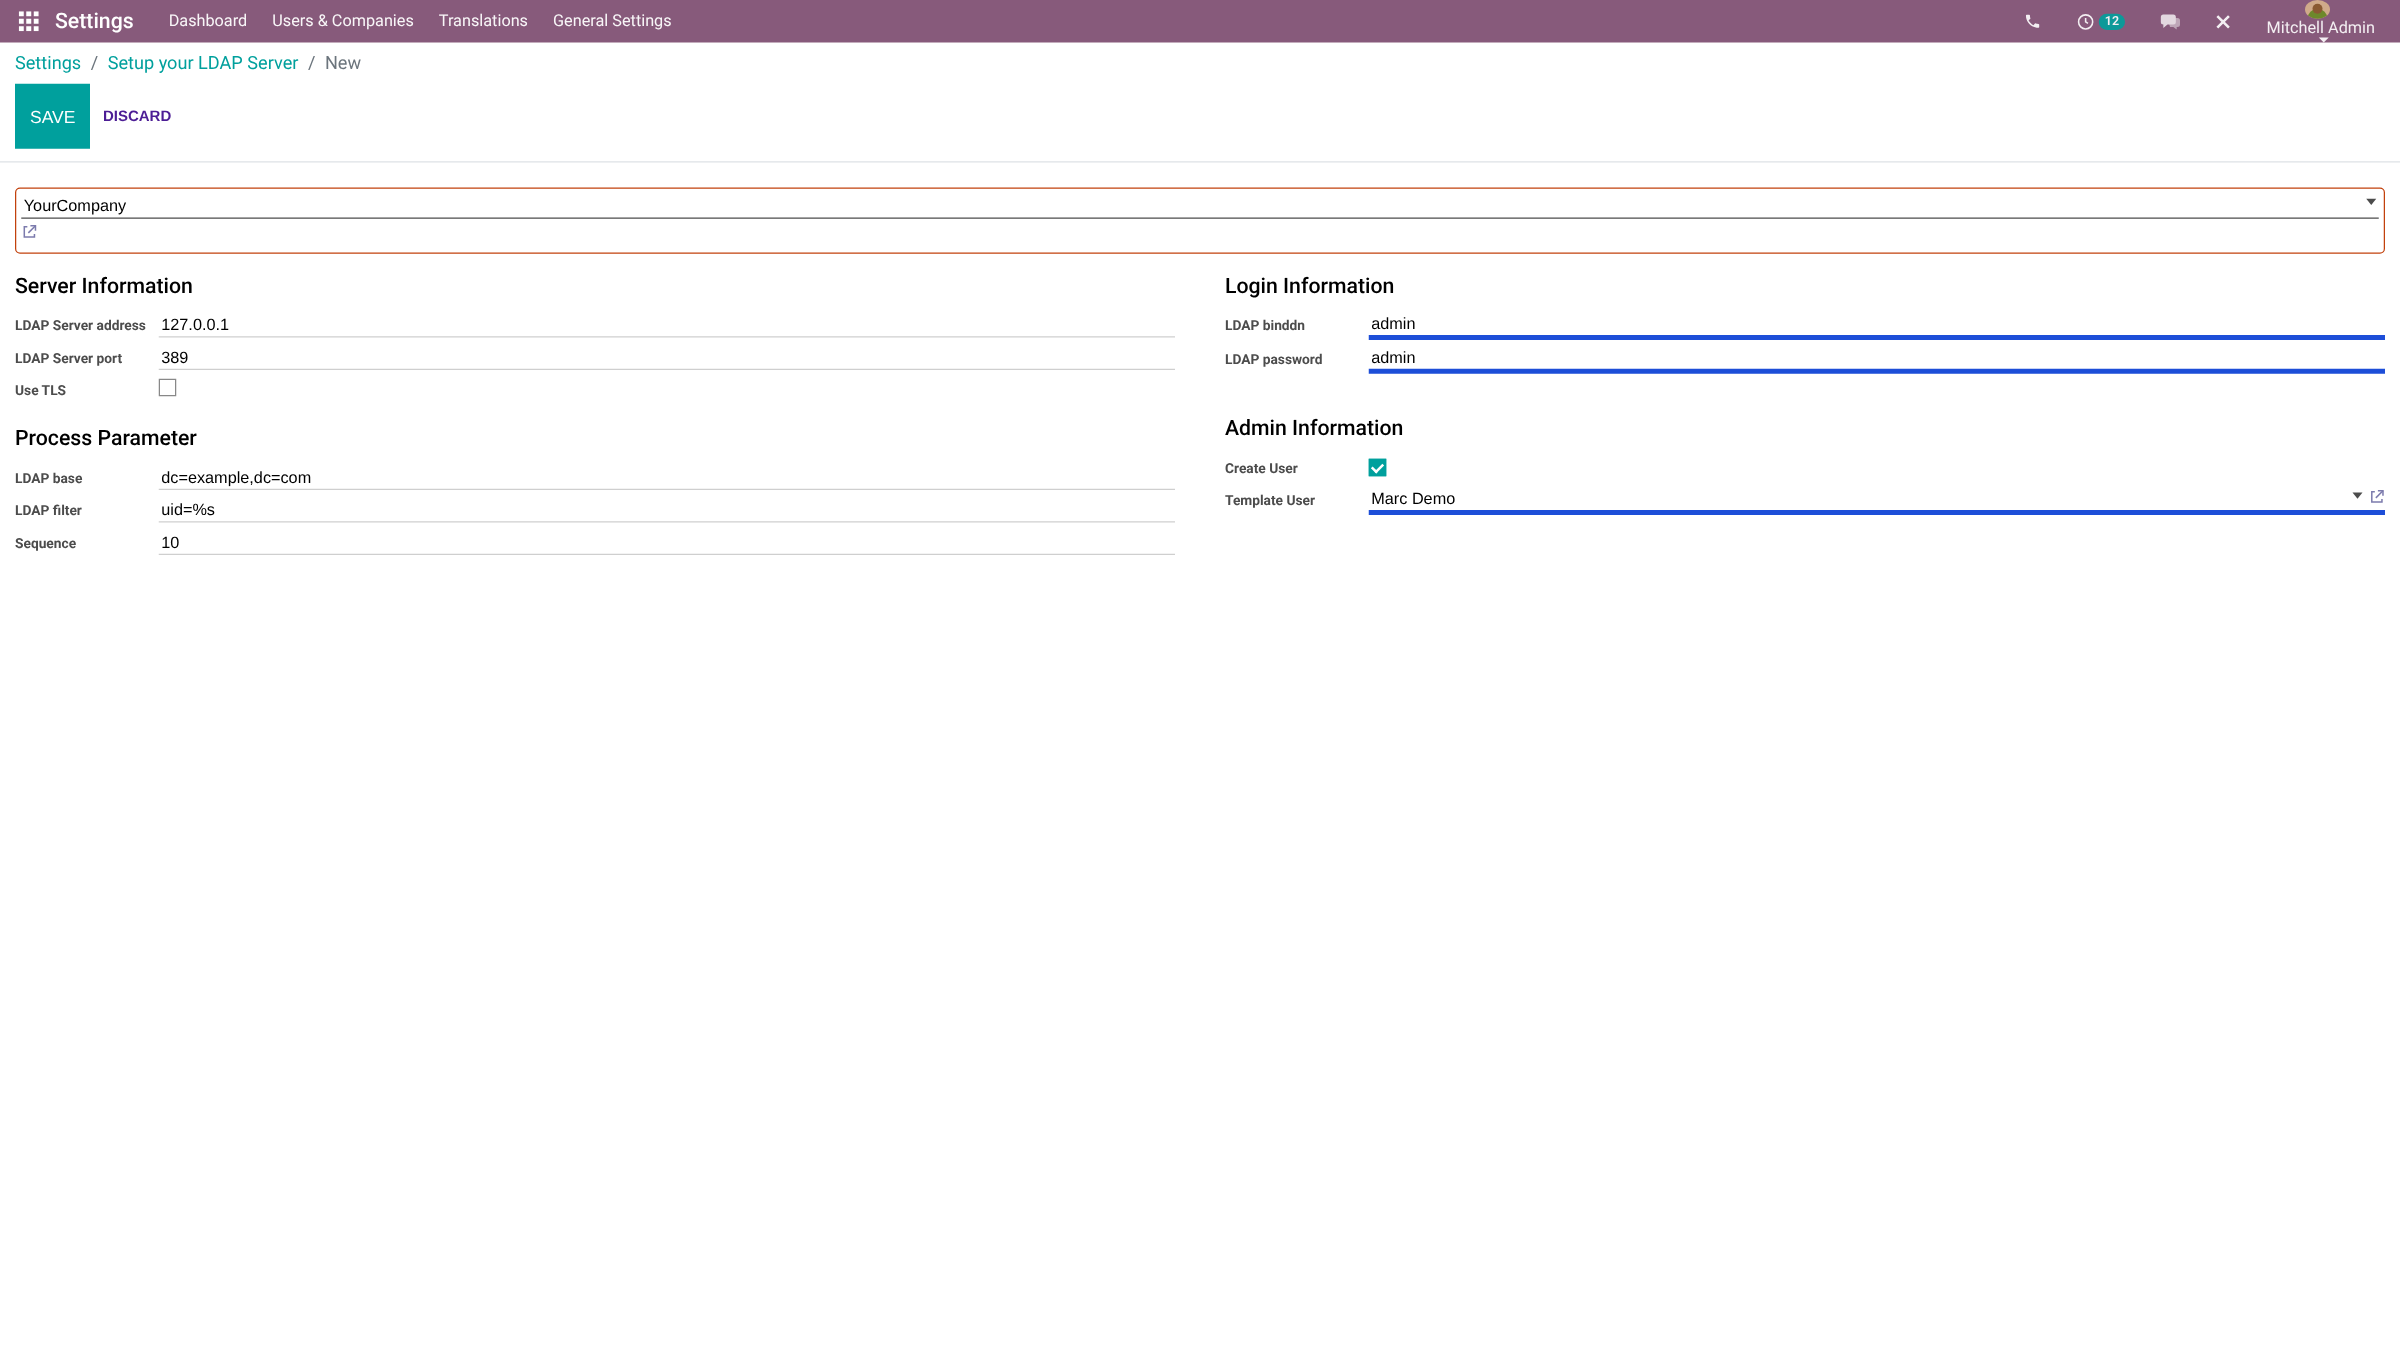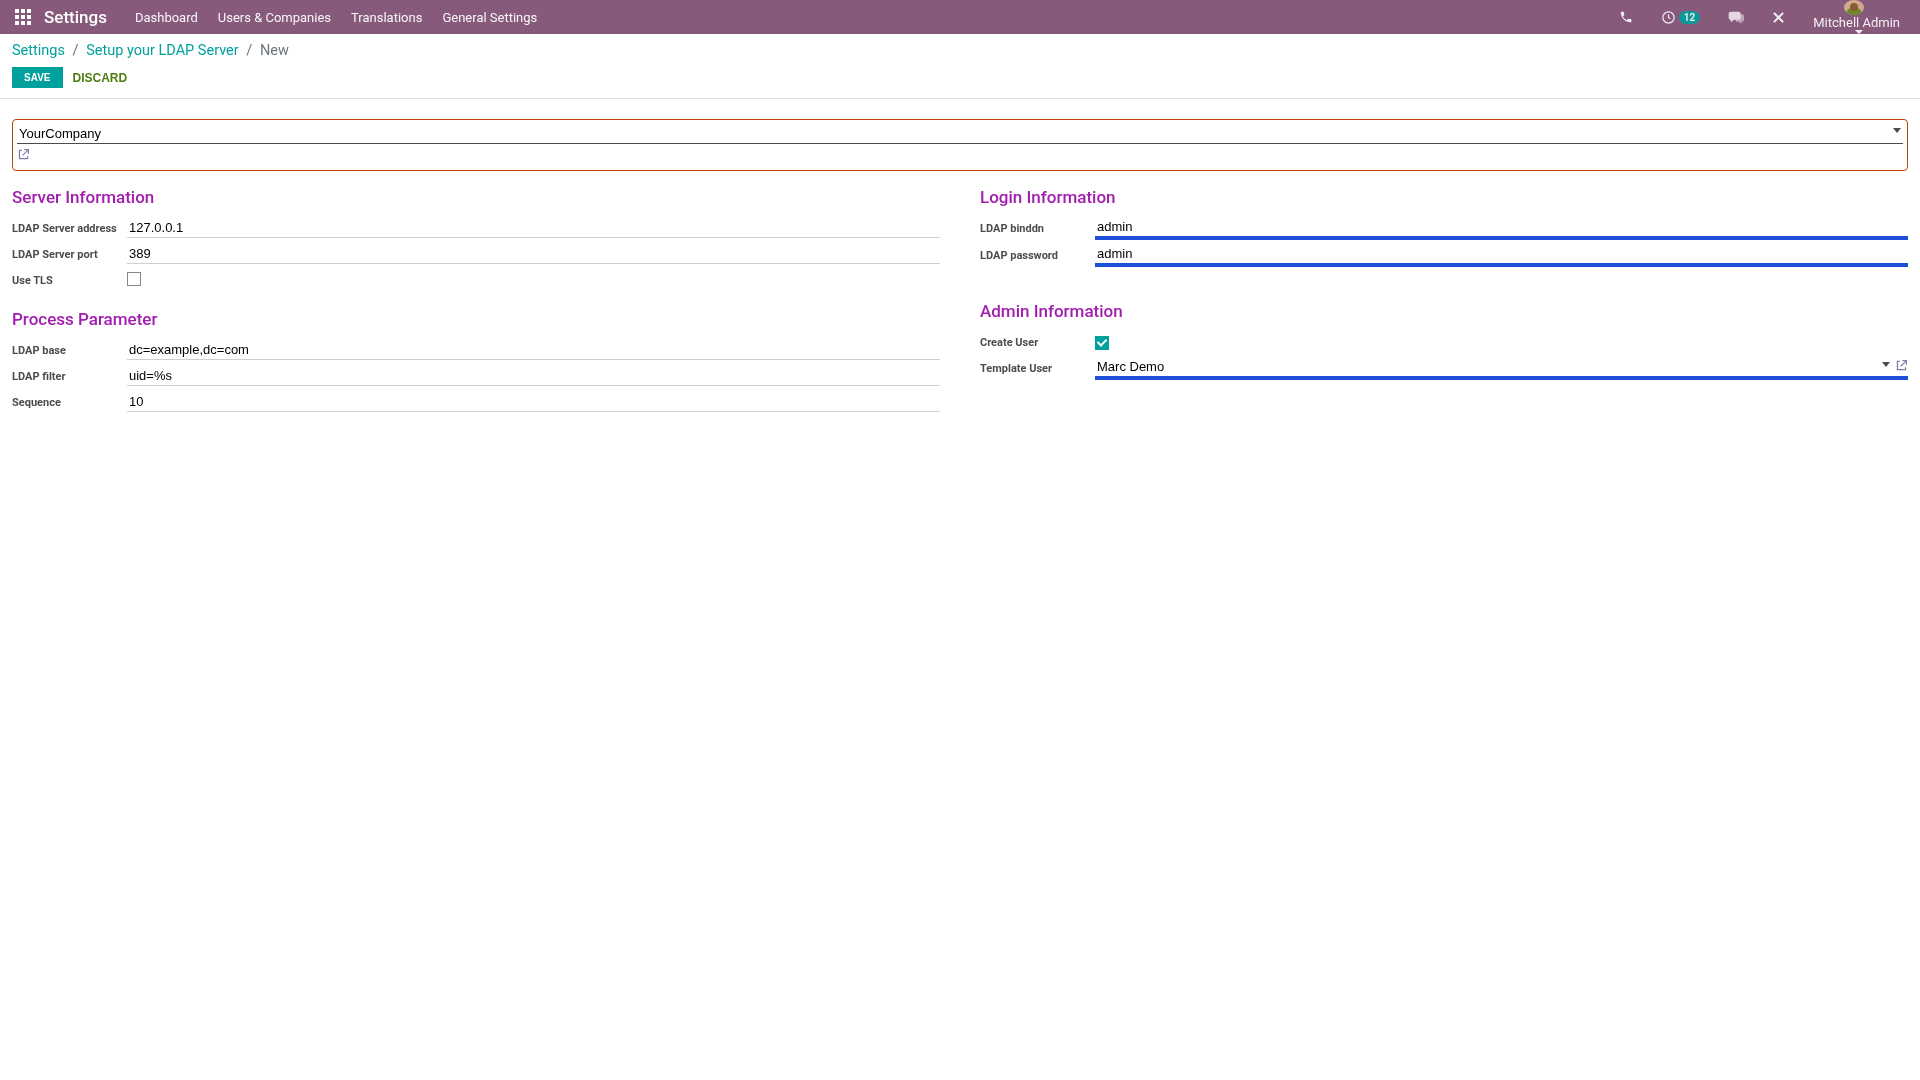--- a/index.html
+++ b/index.html
@@ -65,25 +65,25 @@
   .control-panel {
     padding:8px 12px 10px 12px;
     border-bottom:1px solid #dee2e6;
   }
   .breadcrumb { font-size:14.5px; color:#6c757d; margin-bottom:8px;}
   .breadcrumb a { color:#00A09D; text-decoration:none; cursor:pointer;}
   .breadcrumb .sep { color:#6c757d; padding:0 4px;}
   .breadcrumb .current { color:#6c757d; }
   .cp-buttons { display:flex; align-items:center; gap:10px;}
   .btn-primary {
-    background:#00A09D; color:#fff; border:none; padding:5px 12px;
-    font-size:10px; font-weight:700; cursor:pointer; text-transform:uppercase;
+    background:#00A09D; color:#fff; border:none; padding:18px 12px;
+    font-size:14px; font-weight:400; cursor:pointer; text-transform:uppercase;
   }
   .btn-link {
-    background:none; border:none; color:#4d7c0f; font-size:12px; font-weight:600;
+    background:none; border:none; color:#4c1d95; font-size:12px; font-weight:600;
     cursor:pointer; text-transform:uppercase;
   }
 
   
   .sheet-wrap { padding:20px 12px 12px 12px; }
   .highlight-box {
     border:1px solid #c2410c; border-radius:4px; padding:4px 4px 6px 4px; margin-bottom:16px;
     background:#fff;
   }
   .company-row { position:relative; }
@@ -97,21 +97,21 @@
     border-top:5px solid #4c4c4c; cursor:pointer;
   }
   .ext-link-row { padding-top:4px; }
   .ext-link-icon {
     display:inline-flex; cursor:pointer; color:#7C7BAD;
   }
 
   .form-cols { display:flex; gap:40px; }
   .col { flex:1; min-width:0; }
   .group-title {
-    font-size:17px; color:#a21caf; font-weight:500; margin:0 0 10px 0;
+    font-size:17px; color:#000000; font-weight:500; margin:0 0 10px 0;
   }
   .group { margin-bottom:18px; }
   .field-row { display:flex; align-items:center; margin-bottom:4px; min-height:22px;}
   .field-label {
     width:115px; font-size:11px; font-weight:700; color:#4c4c4c;
     flex-shrink:0;
   }
   .field-input-wrap { flex:1; position:relative;}
   .field-input {
     width:100%; border:none; border-bottom:1px solid #cfcfcf;

